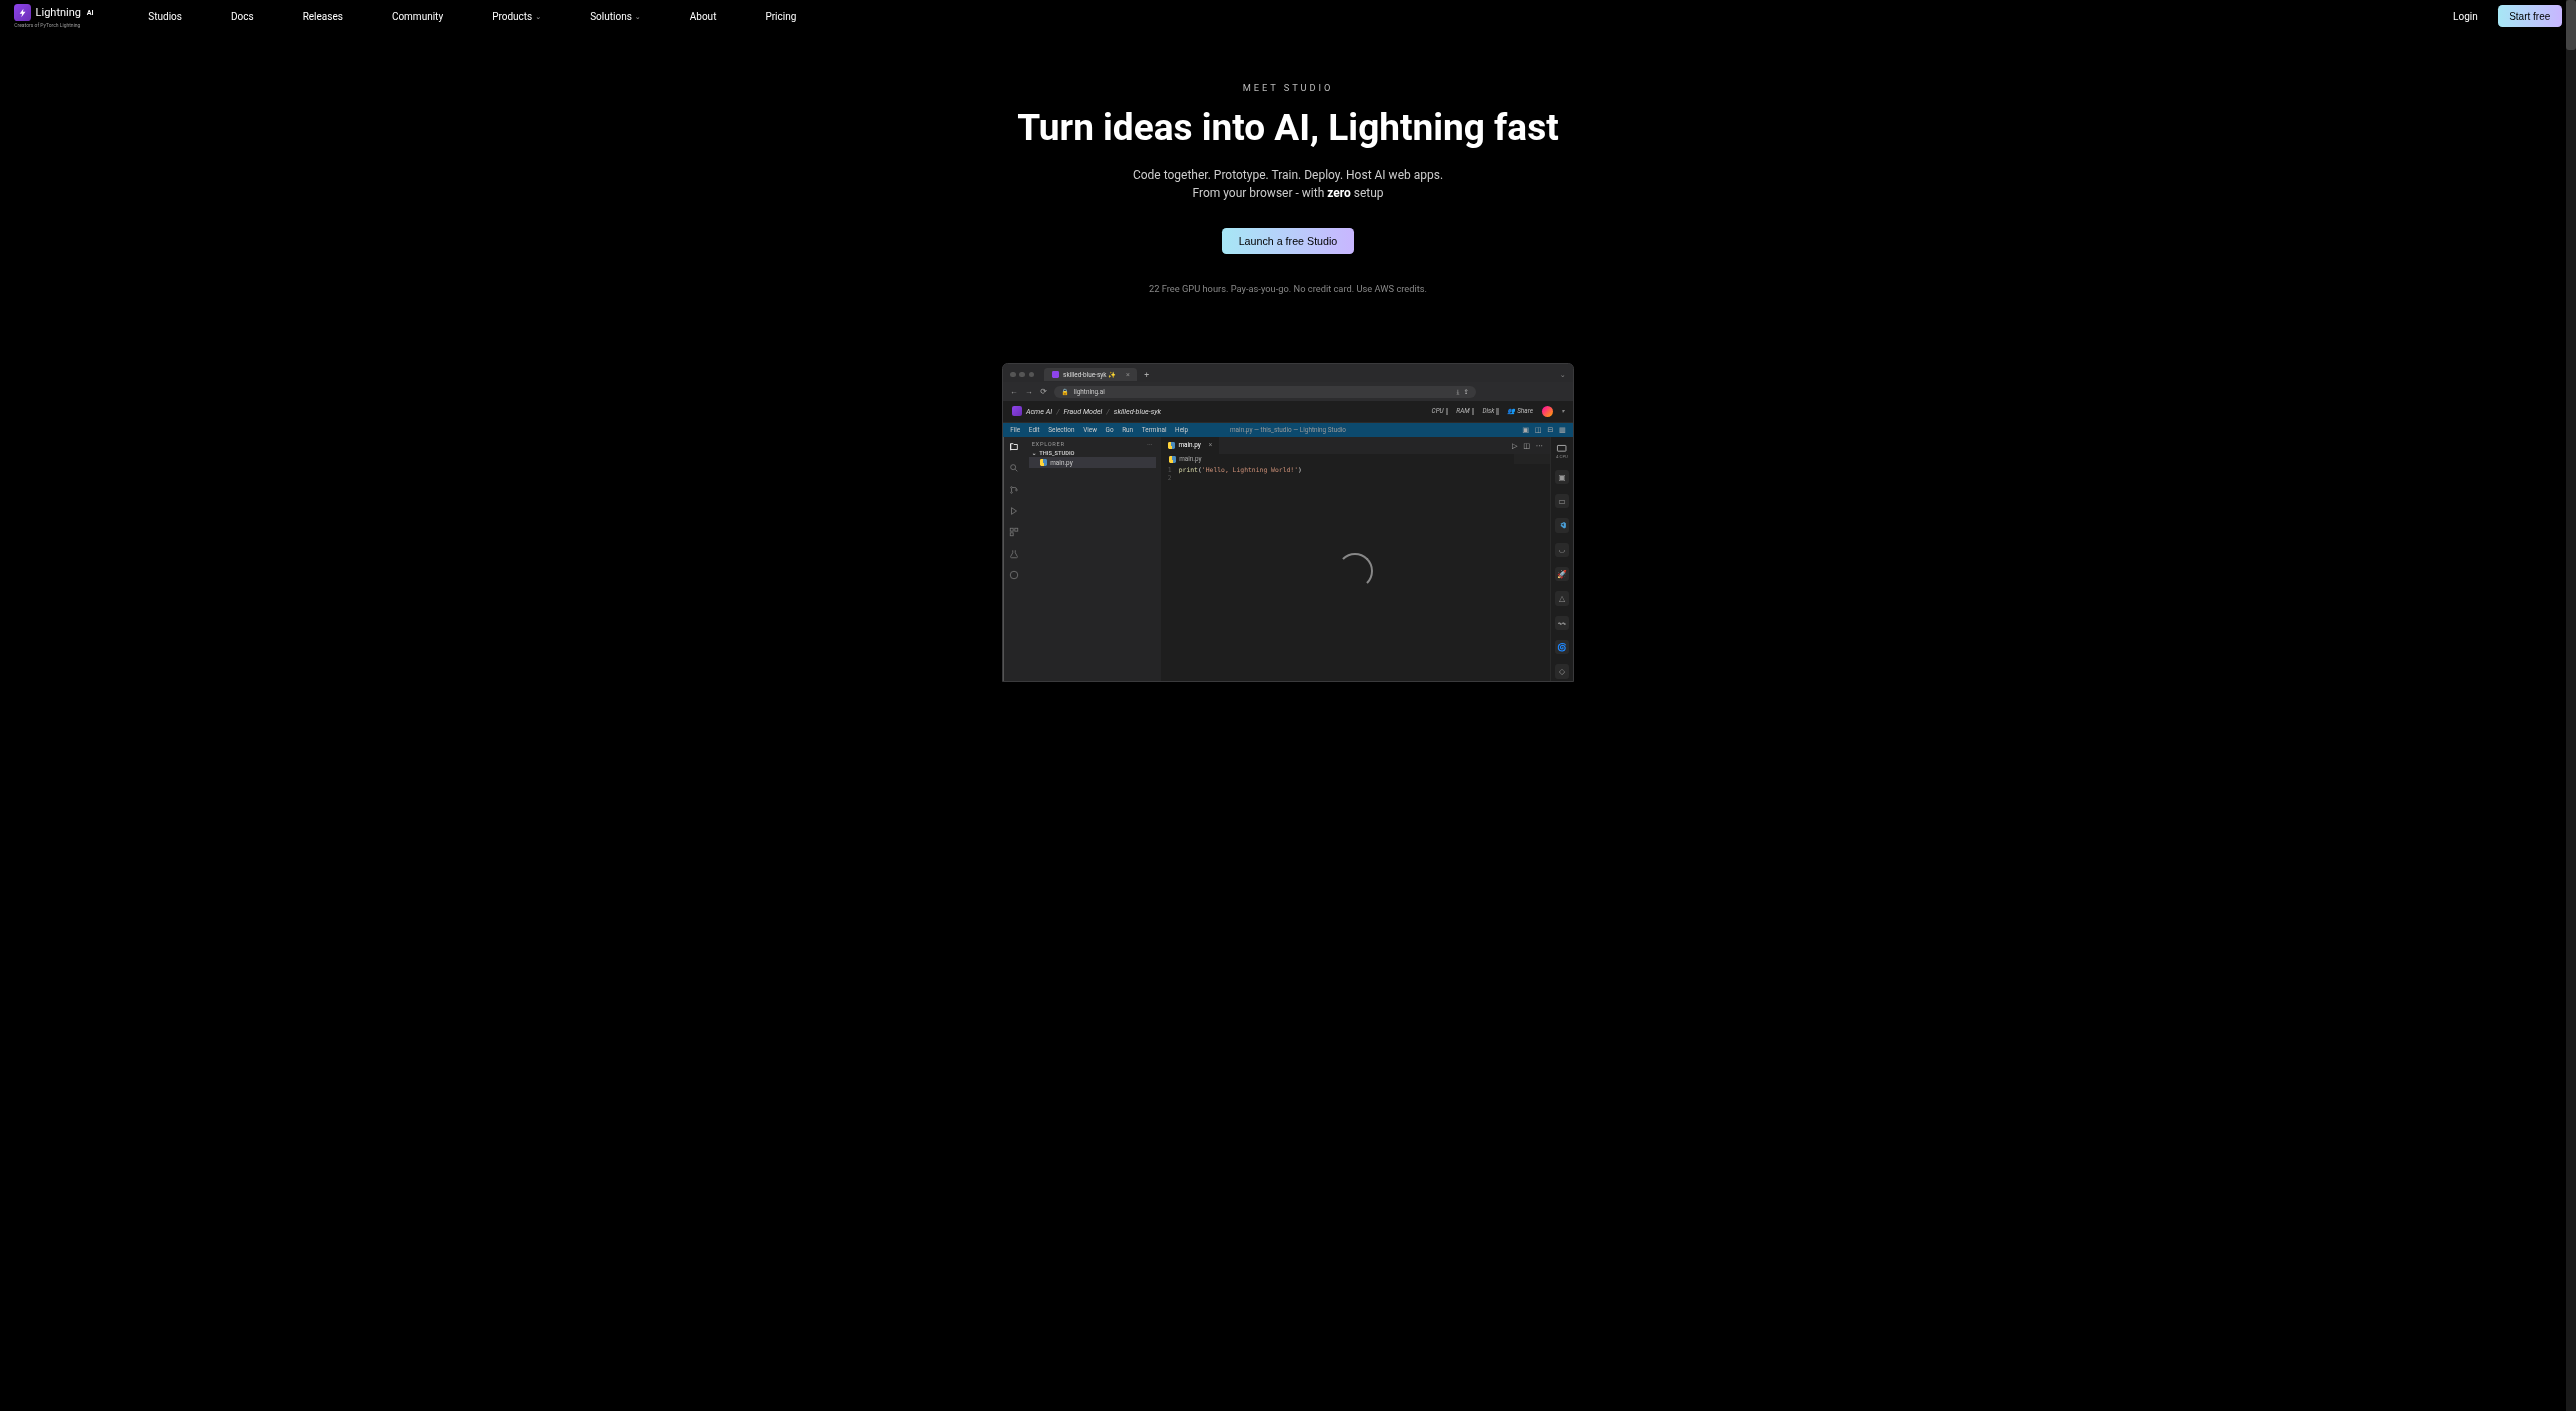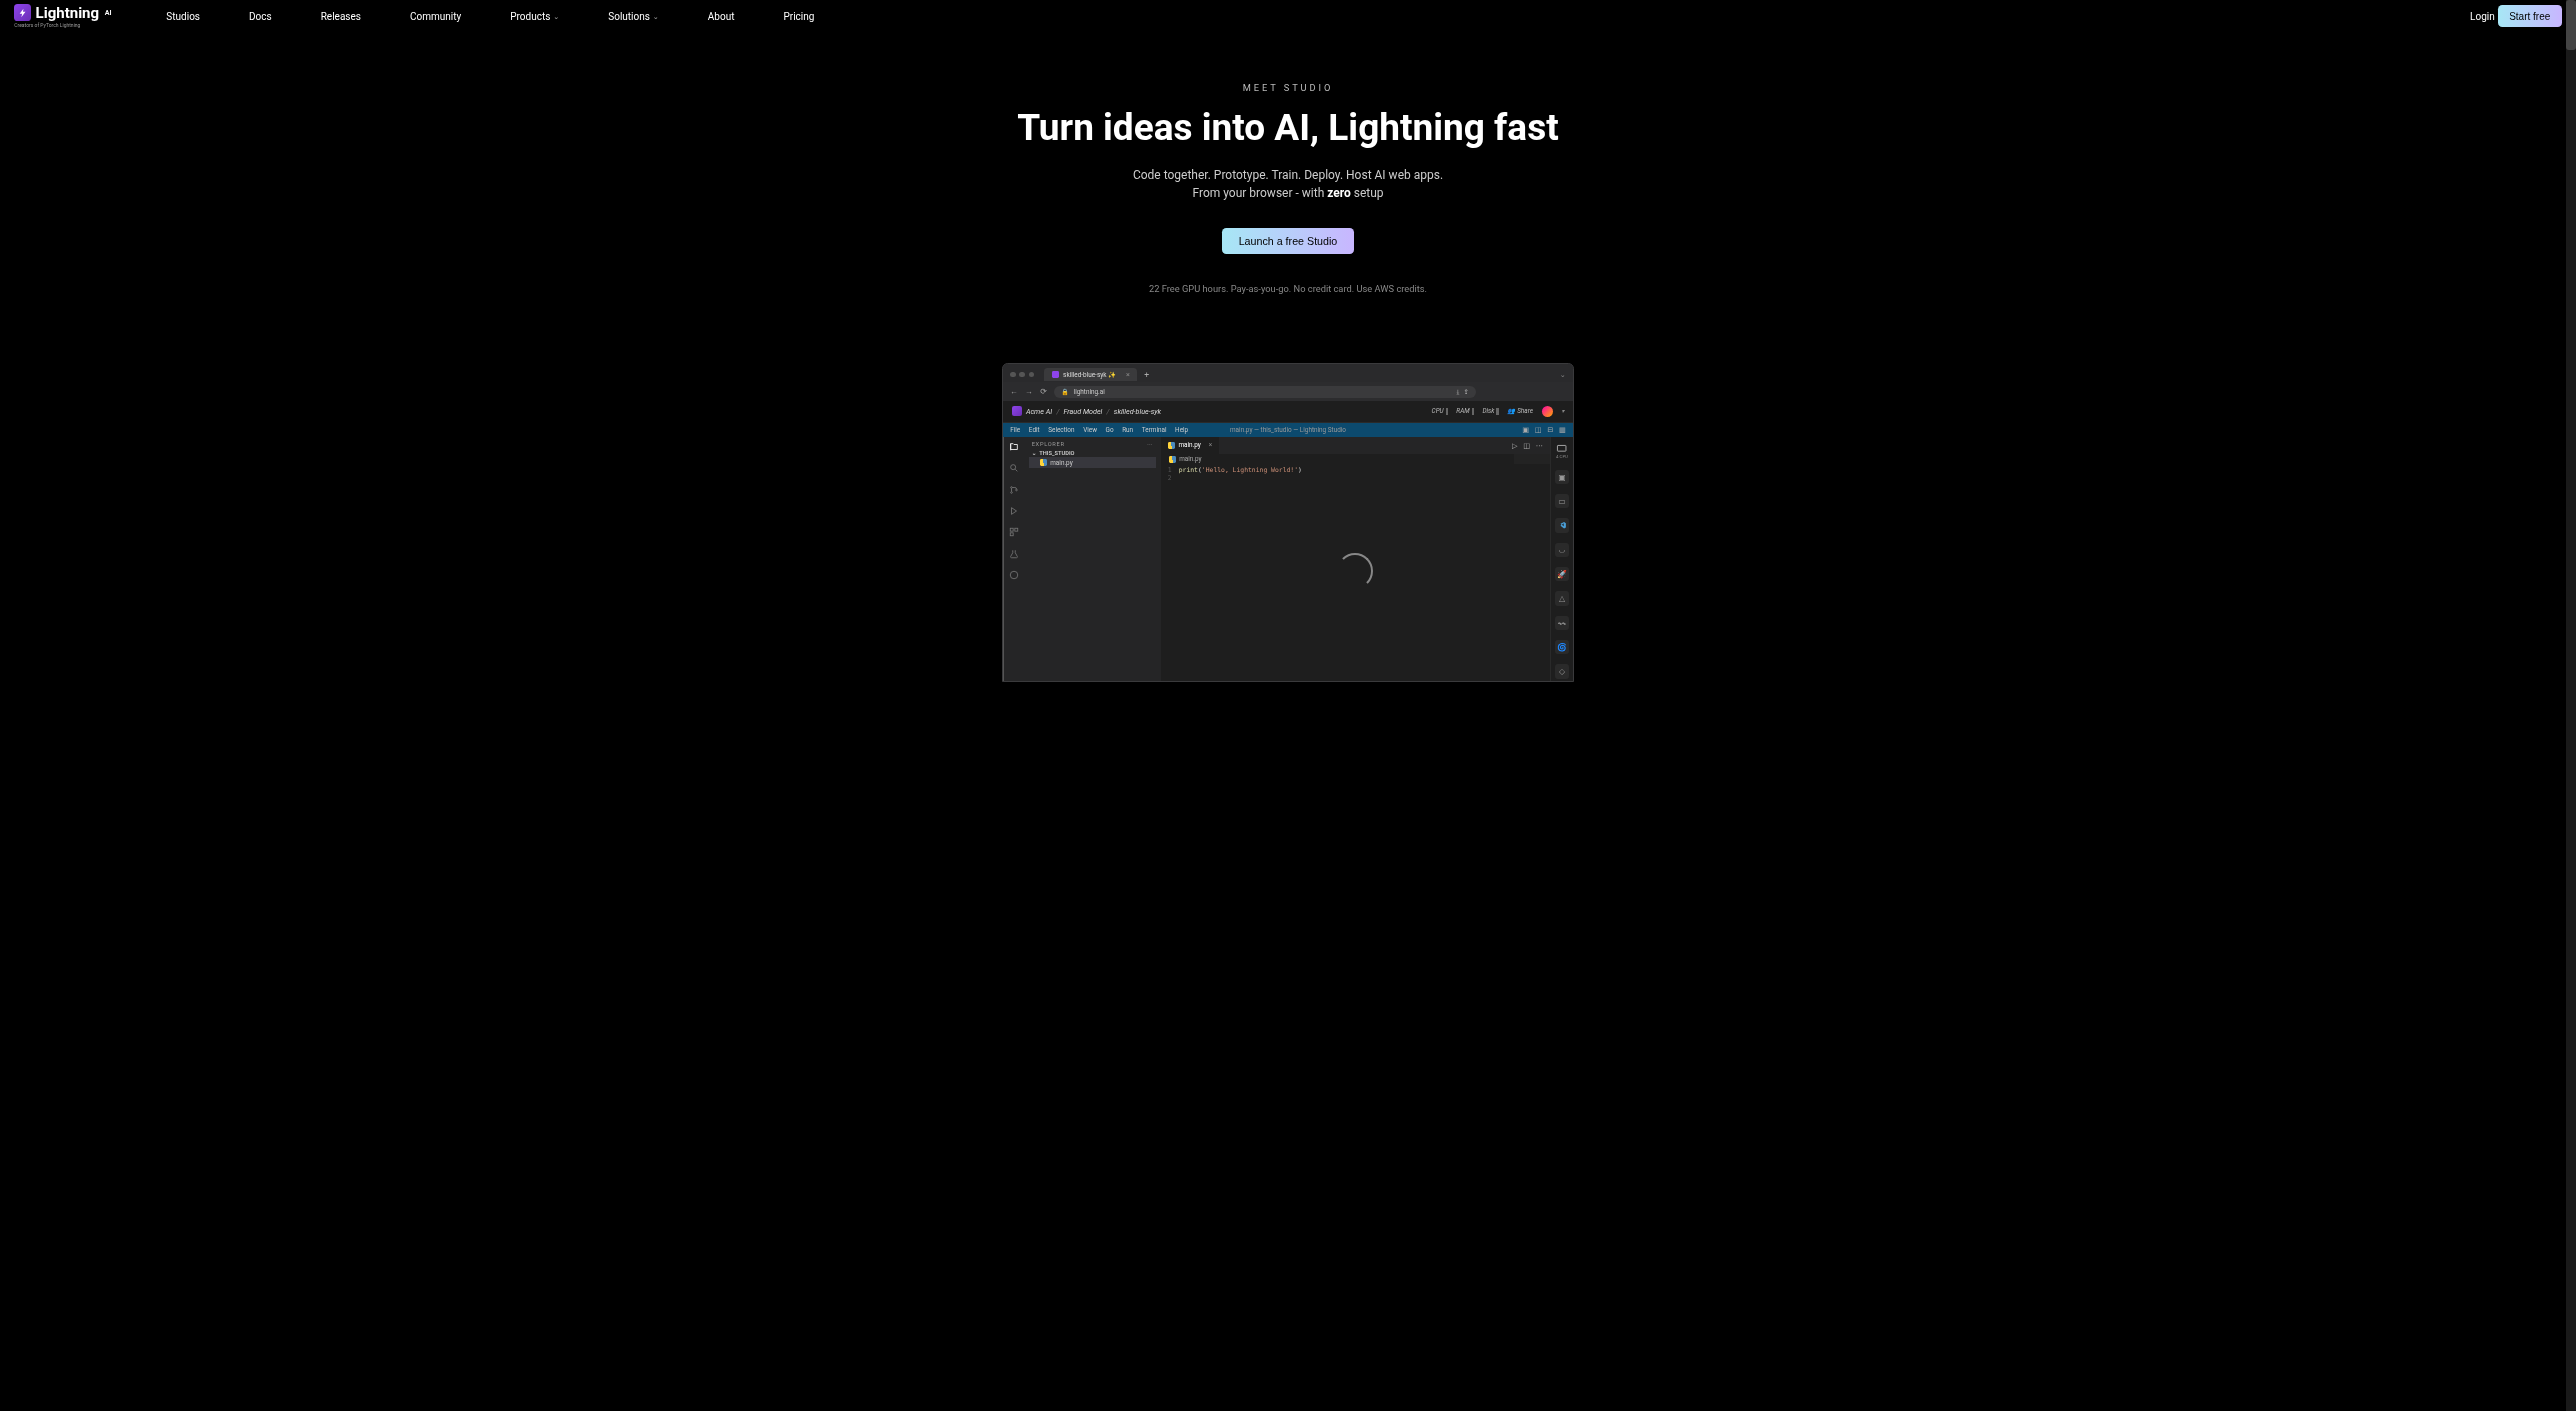--- a/index.html
+++ b/index.html
@@ -38,22 +38,22 @@
       width: 17px;
       height: 17px;
       background: linear-gradient(135deg, #8e44ec, #6b2fb5);
       border-radius: 3.6px;
       display: flex;
       align-items: center;
       justify-content: center;
       position: relative;
     }
     .logo-text {
-      font-weight: 700;
-      font-size: 15px;
+      font-weight: 400;
+      font-size: 11px;
       color: #fff;
     }
     .logo-sup {
       font-size: 7.2px;
       font-weight: 600;
       margin-left: 1.4px;
     }
     .logo-sub {
       font-size: 5px;
       color: #999;
@@ -65,21 +65,21 @@
       cursor: pointer;
       display: flex;
       align-items: center;
       gap: 2.9px;
       padding-left: 32px;
     }
     .chevron { font-size: 7.2px; color: #aaa; }
     .header-right {
       display: flex;
       align-items: center;
-      gap: 3px;
+      gap: 20px;
     }
     .login-link { color: #fff; font-size: 10px; cursor: pointer; }
     .start-free-btn {
       background: linear-gradient(90deg, #a7e7f5, #c8b6ff);
       color: #000;
       padding: 5.7px 11.4px;
       border-radius: 4.3px;
       font-size: 10px;
       font-weight: 500;
       cursor: pointer;

